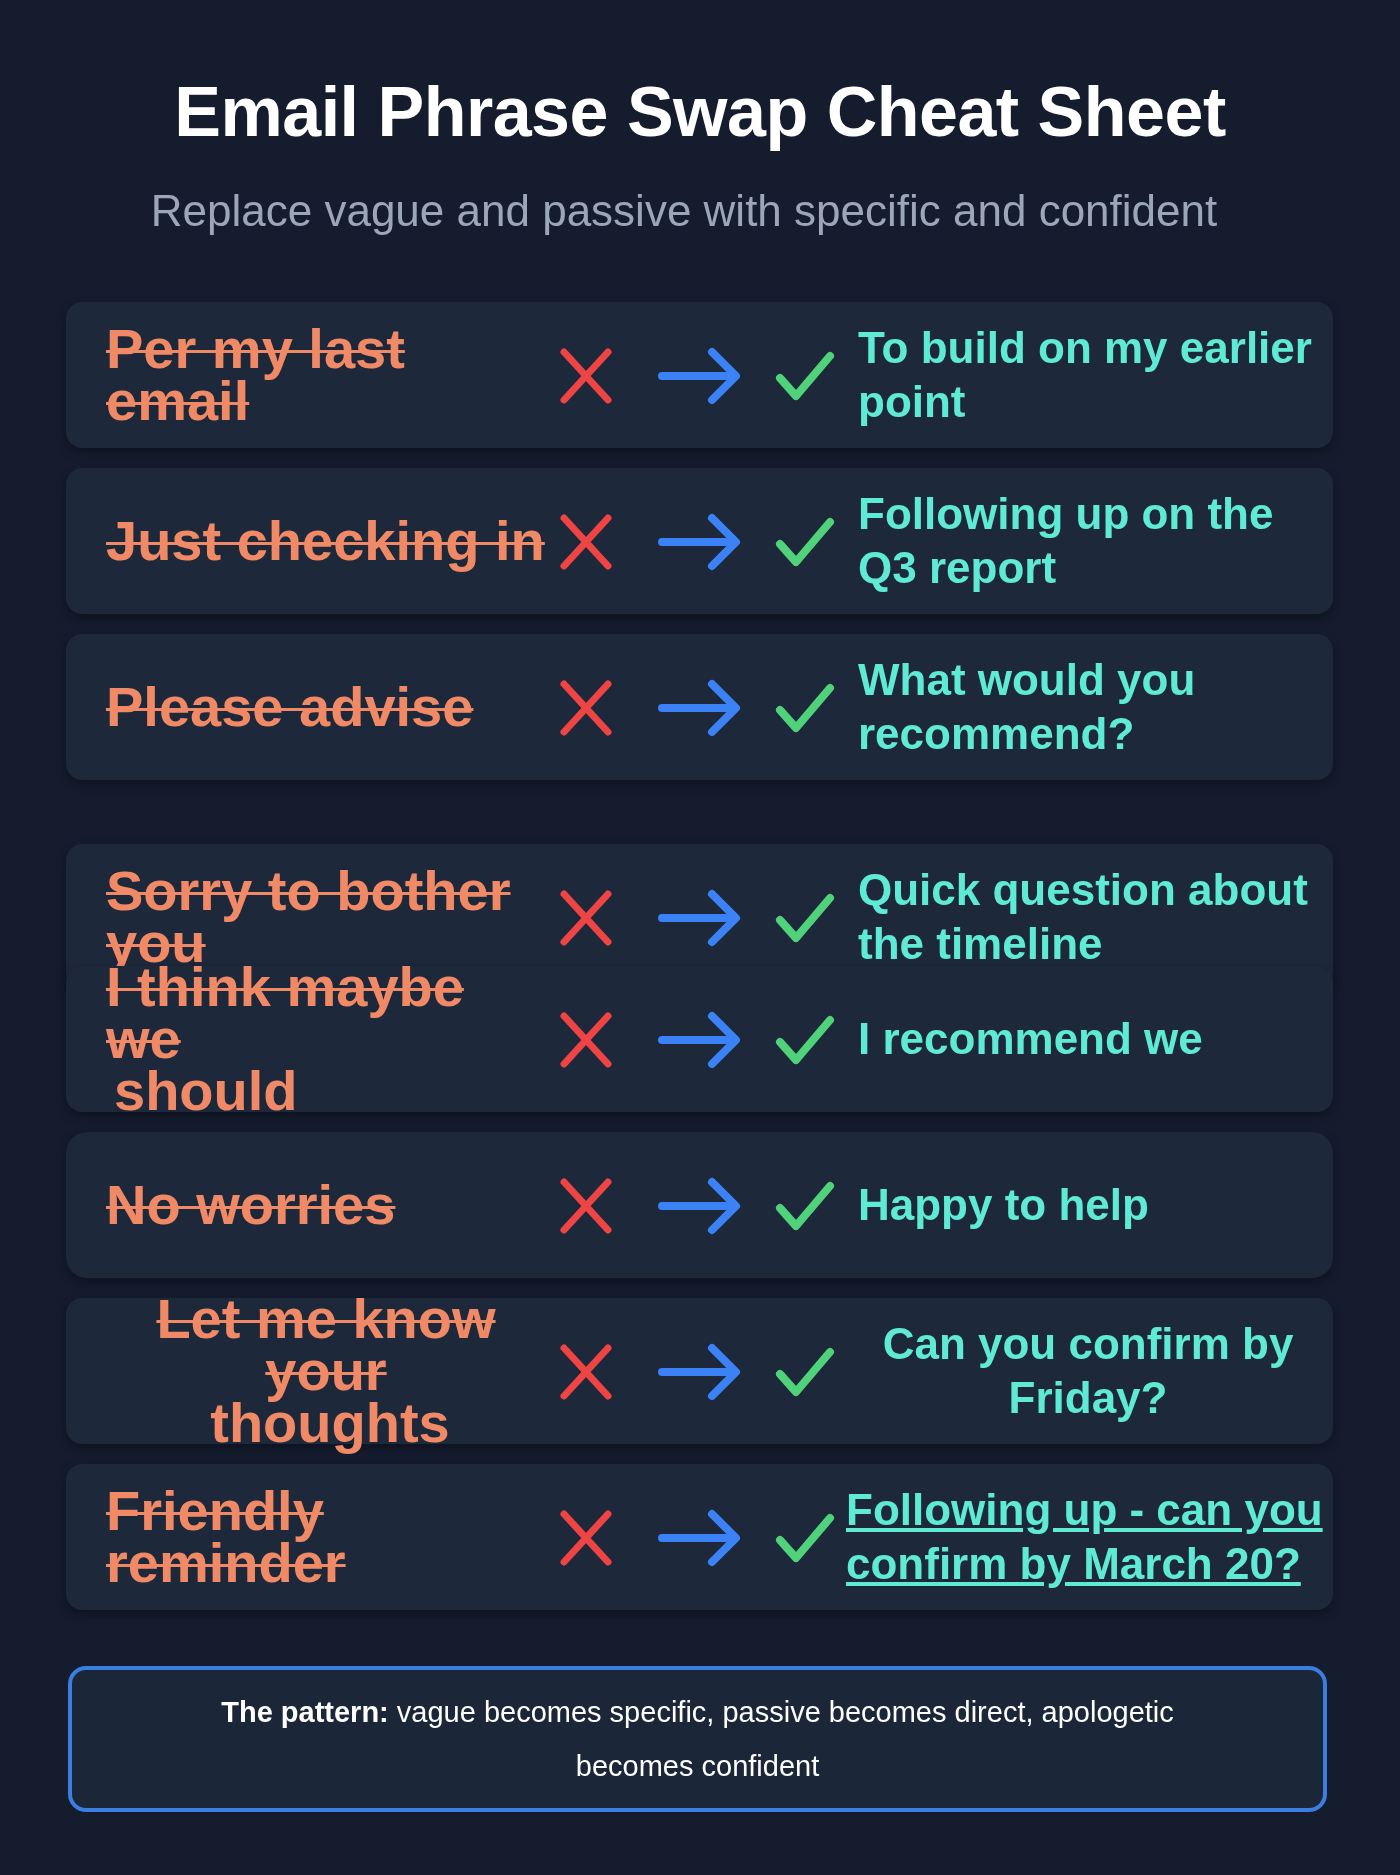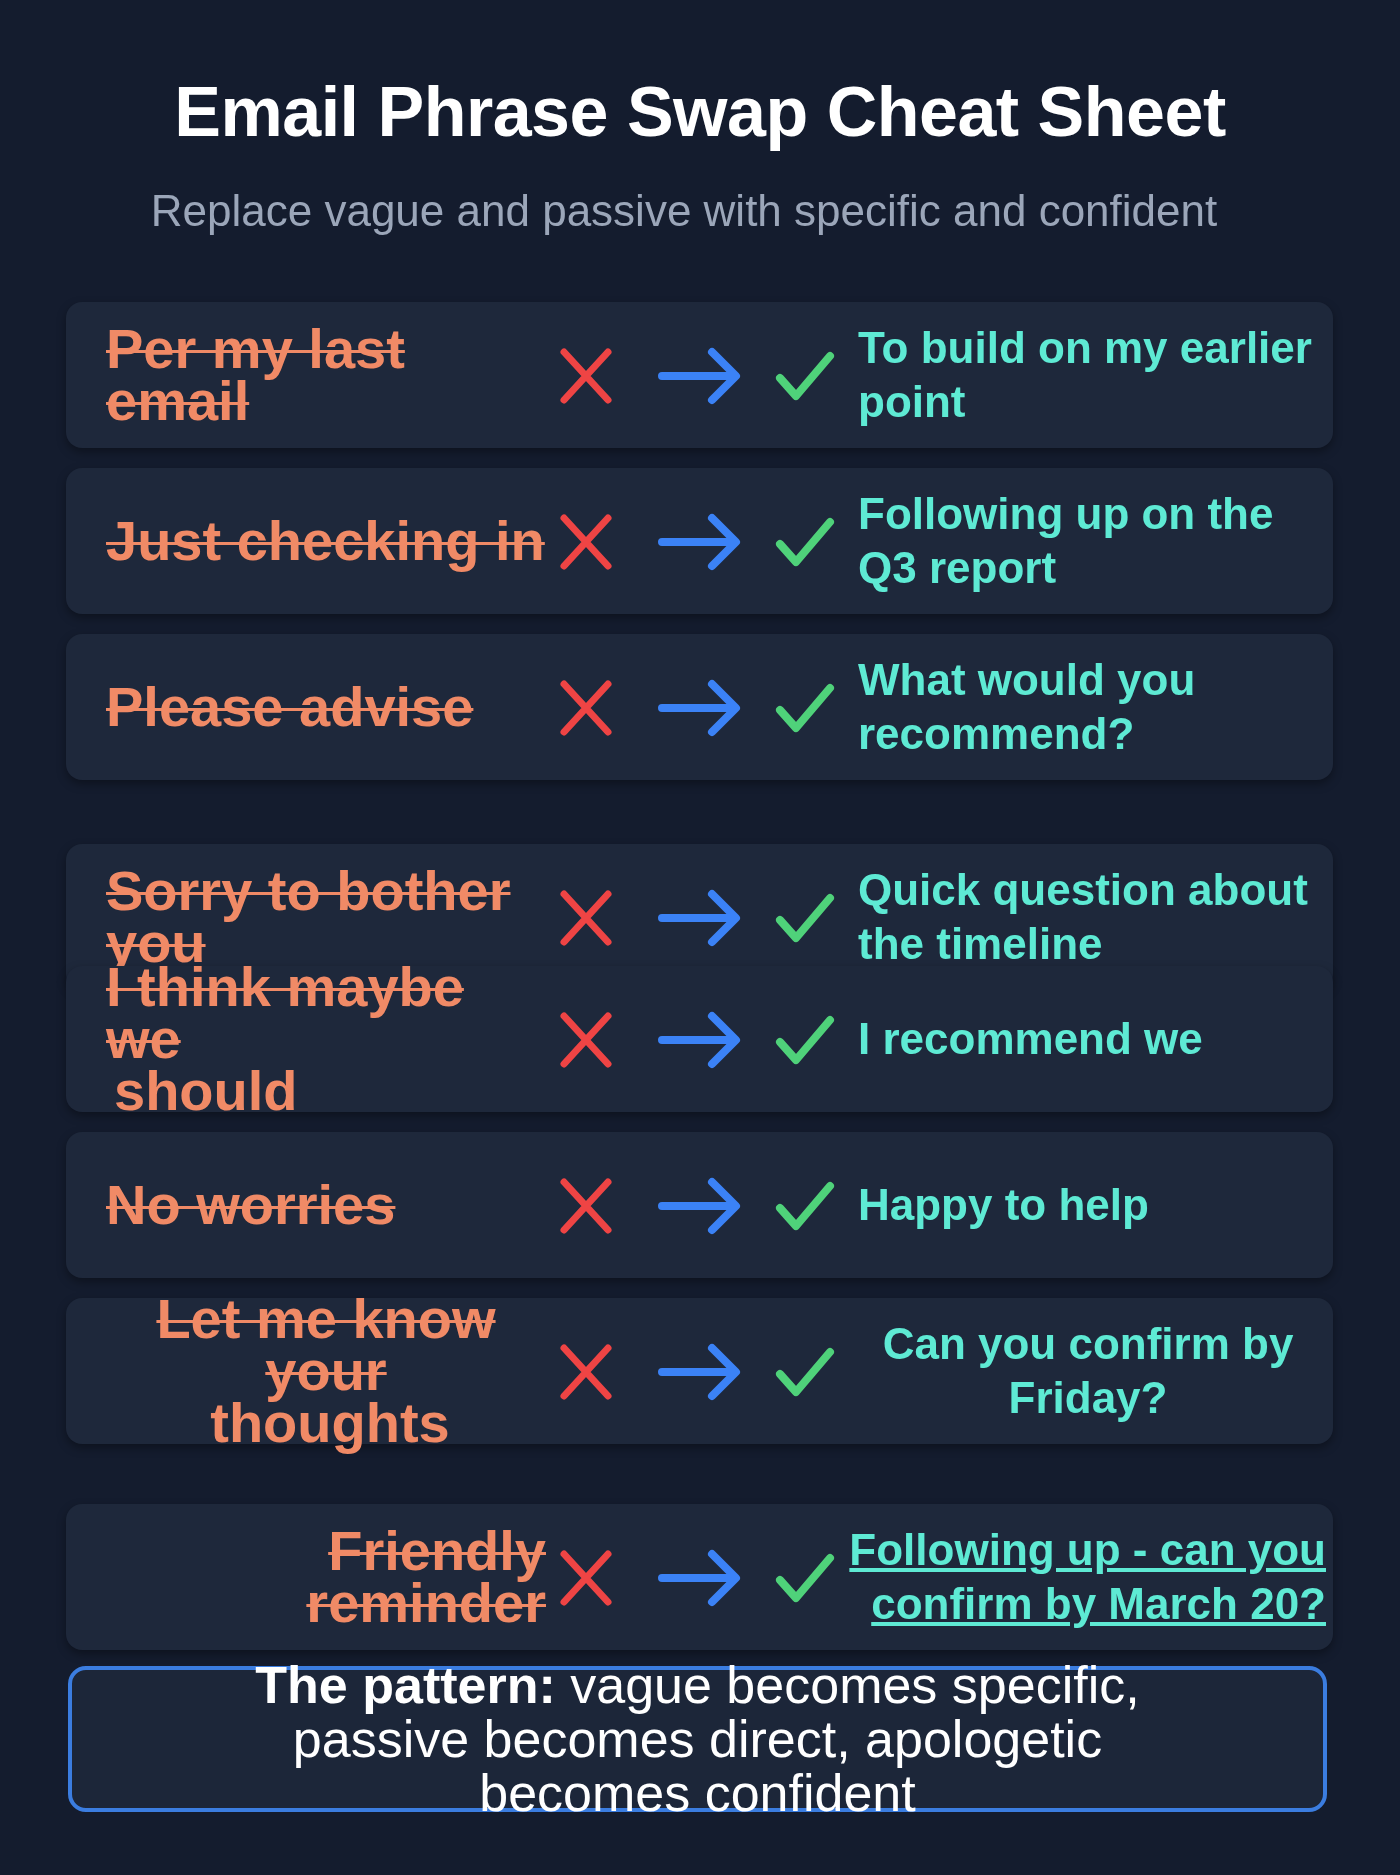--- a/index.html
+++ b/index.html
@@ -38,21 +38,21 @@
     position: absolute; left: 792px; top: 0; height: 146px; width: 460px;
     display: flex; flex-direction: column; justify-content: center;
     color: #5eead4; font-size: 44px; font-weight: bold; line-height: 54px;
   }
   .after.shift { left: 780px; width: 480px; text-decoration: underline; }
   .footer {
     position: absolute; left: 68px; top: 1666px; width: 1259px; height: 146px;
     border: 4px solid #3b7de0; border-radius: 18px;
     background: #1c2639; box-sizing: border-box;
     display: flex; align-items: center; justify-content: center;
-    text-align: center; color: #ffffff; font-size: 52px; line-height: 54px;
+    text-align: center; color: #ffffff; font-size: 29px; line-height: 54px;
     padding: 0 120px;
   }
   .footer b { font-weight: bold; }
 </style>
 </head>
 <body>
 
 <div class="title">Email Phrase Swap Cheat Sheet</div>
 <div class="subtitle">Replace vague and passive with specific and confident</div>
 
@@ -130,21 +130,21 @@
       <path d="M8 6 L52 54 M52 6 L8 54" stroke="#ef4444" stroke-width="7" stroke-linecap="round" fill="none"></path>
     </svg>
     <svg class="arrow-icon" viewBox="0 0 86 60">
       <path d="M6 30 L78 30 M56 6 L80 30 L56 54" stroke="#3b82f6" stroke-width="8" stroke-linecap="round" stroke-linejoin="round" fill="none"></path>
     </svg>
     <svg class="check-icon" viewBox="0 0 62 52">
       <path d="M6 28 L22 46 L56 6" stroke="#4fd27a" stroke-width="8" stroke-linecap="round" stroke-linejoin="round" fill="none"></path>
     </svg>
     <div class="after">I recommend we</div>
   </div>
-    <div class="row" style="top: 1132px;">
+    <div class="row" style="top: 1132px; border-radius: 21px;">
     <div class="before">
       <span class="strike">No worries</span>
 
     </div>
     <svg class="x-icon" viewBox="0 0 60 60">
       <path d="M8 6 L52 54 M52 6 L8 54" stroke="#ef4444" stroke-width="7" stroke-linecap="round" fill="none"></path>
     </svg>
     <svg class="arrow-icon" viewBox="0 0 86 60">
       <path d="M6 30 L78 30 M56 6 L80 30 L56 54" stroke="#3b82f6" stroke-width="8" stroke-linecap="round" stroke-linejoin="round" fill="none"></path>
     </svg>
@@ -162,21 +162,21 @@
       <path d="M8 6 L52 54 M52 6 L8 54" stroke="#ef4444" stroke-width="7" stroke-linecap="round" fill="none"></path>
     </svg>
     <svg class="arrow-icon" viewBox="0 0 86 60">
       <path d="M6 30 L78 30 M56 6 L80 30 L56 54" stroke="#3b82f6" stroke-width="8" stroke-linecap="round" stroke-linejoin="round" fill="none"></path>
     </svg>
     <svg class="check-icon" viewBox="0 0 62 52">
       <path d="M6 28 L22 46 L56 6" stroke="#4fd27a" stroke-width="8" stroke-linecap="round" stroke-linejoin="round" fill="none"></path>
     </svg>
     <div class="after">Can you confirm by Friday?</div>
   </div>
-    <div class="row" style="top: 1504px; text-align: right;">
+    <div class="row" style="top: 1464px;">
     <div class="before">
       <span class="strike">Friendly reminder</span>
 
     </div>
     <svg class="x-icon" viewBox="0 0 60 60">
       <path d="M8 6 L52 54 M52 6 L8 54" stroke="#ef4444" stroke-width="7" stroke-linecap="round" fill="none"></path>
     </svg>
     <svg class="arrow-icon" viewBox="0 0 86 60">
       <path d="M6 30 L78 30 M56 6 L80 30 L56 54" stroke="#3b82f6" stroke-width="8" stroke-linecap="round" stroke-linejoin="round" fill="none"></path>
     </svg>

